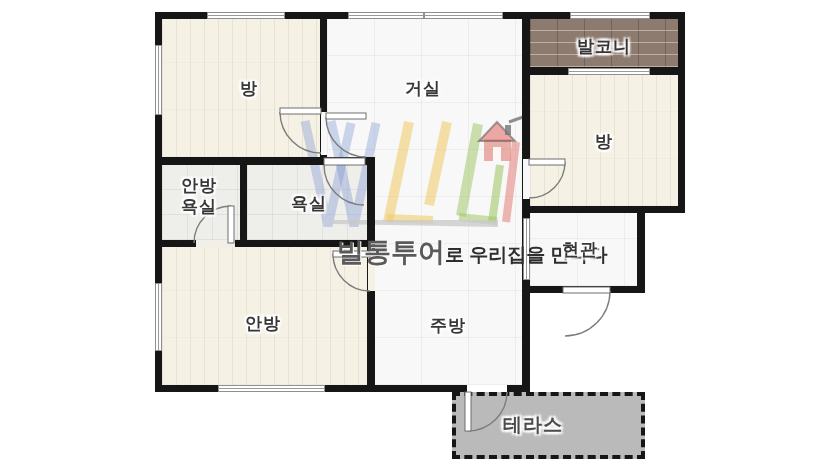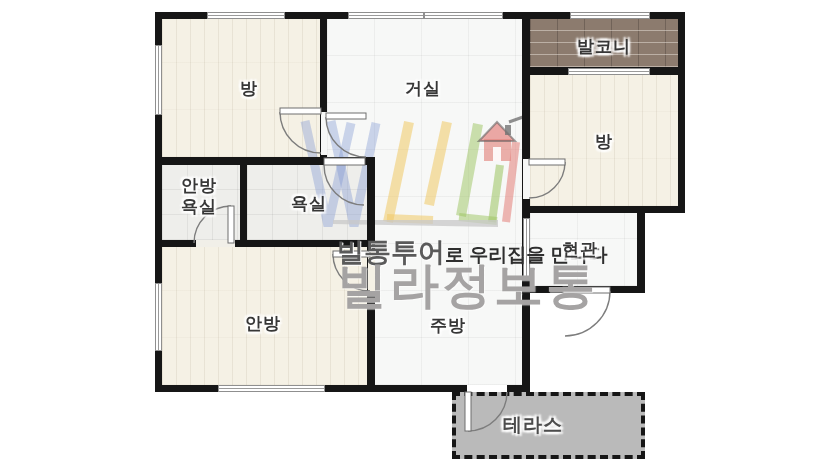--- a/index.html
+++ b/index.html
@@ -128,21 +128,20 @@
       <rect x="333" y="251" width="37" height="6"></rect>
       <rect x="529" y="159" width="36" height="6"></rect>
       <rect x="563" y="287" width="47" height="6"></rect>
       <rect x="465" y="392" width="6" height="39"></rect>
     </g>
   </svg>
 
   <div class="wm-tag">
     <span class="b">빌통투어</span><span class="r">로 우리집을 만나다</span>
   </div>
-  <div class="wm-brand">빌라정보통</div>
 
   <div class="rlabel" style="left:249px;top:88px;">방</div>
   <div class="rlabel" style="left:423px;top:88px;">거실</div>
   <div class="rlabel" style="left:604px;top:46px;">발코니</div>
   <div class="rlabel" style="left:604px;top:141px;">방</div>
   <div class="rlabel two" style="left:199px;top:196px;">
     <span>안방</span><br>
     <span>욕실</span>
   </div>
   <div class="rlabel" style="left:309px;top:203px;">욕실</div>

